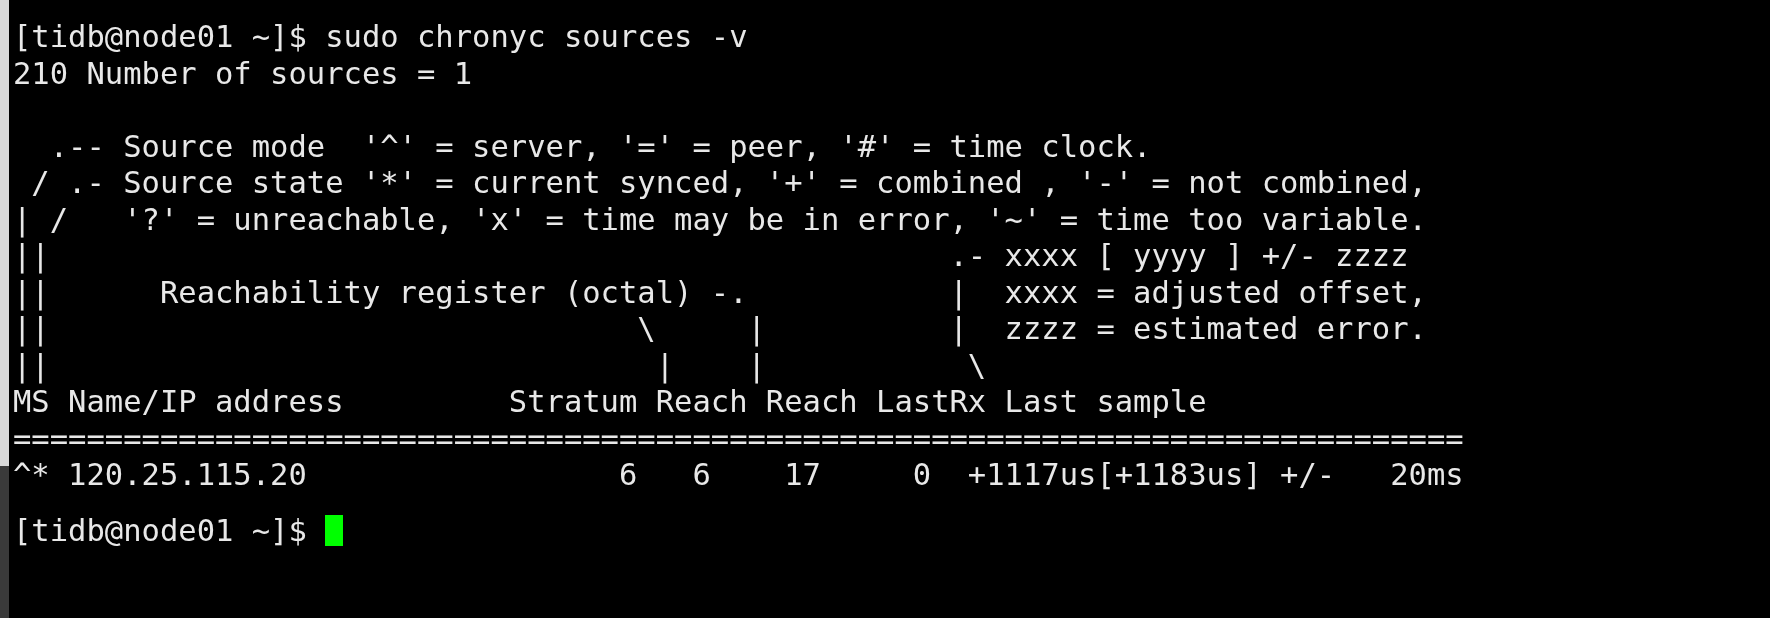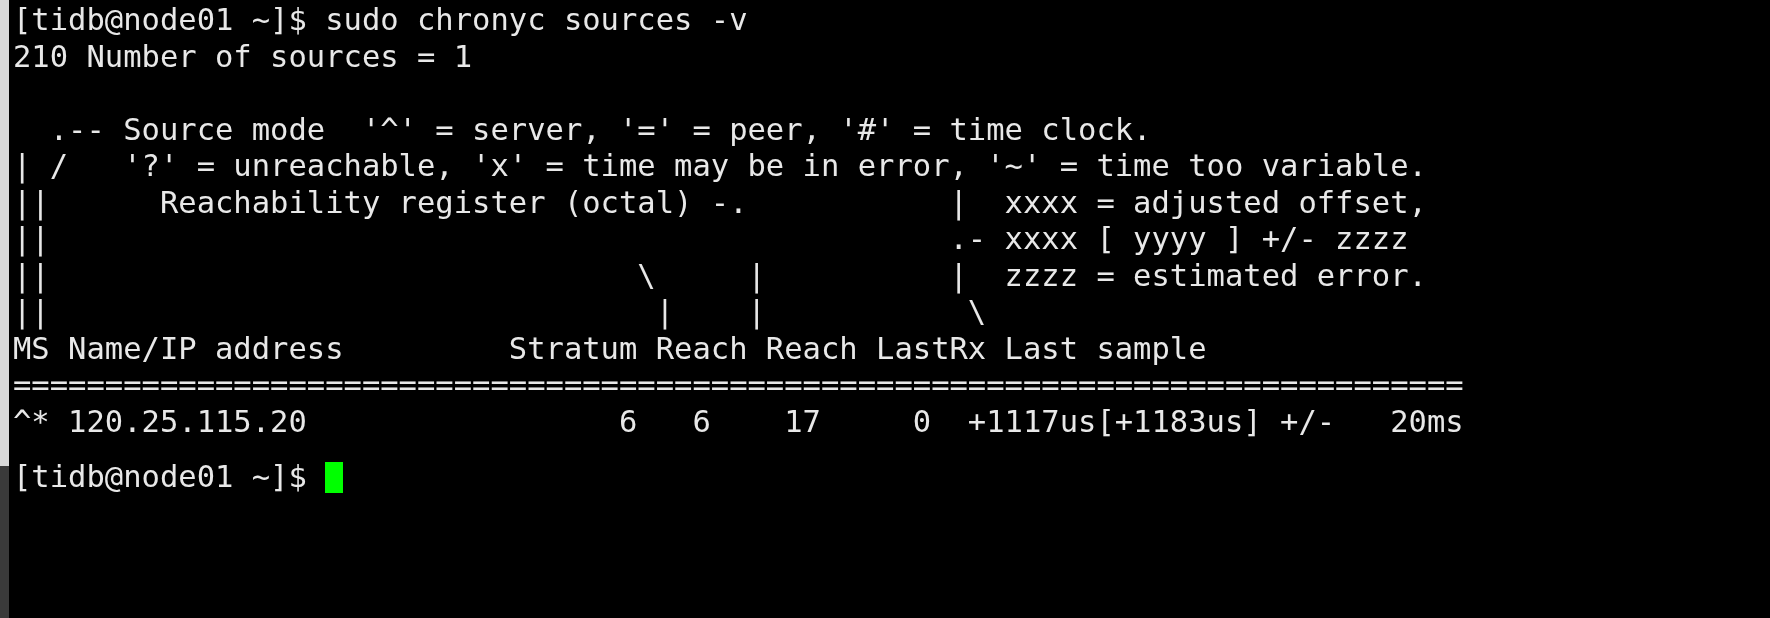--- a/index.html
+++ b/index.html
@@ -60,21 +60,21 @@
     line-height: 36.5px;
     letter-spacing: 0px;
     height: 36.5px;
   }
 
   .term-line.blank { color: transparent; }
 
   #line-stack {
     position: absolute;
     left: 4px;
-    top: 2px;
+    top: 19px;
   }
 
   
   .cursor-line {
     display: flex;
     align-items: center;
     white-space: pre;
     font-size: 30.5px;
     line-height: 36.5px;
     height: 36.5px;
@@ -104,26 +104,27 @@
     <div id="line-stack">
 
       <span class="term-line">[tidb@node01 ~]$ sudo chronyc sources -v</span>
 
       <span class="term-line">210 Number of sources = 1</span>
 
       <span class="term-line blank"></span>
 
       <span class="term-line">  .-- Source mode  '^' = server, '=' = peer, '#' = time clock.</span>
 
+      <span class="term-line"> / .- Source state '*' = current synced, '+' = combined , '-' = not combined,</span>
 
       <span class="term-line">| /   '?' = unreachable, 'x' = time may be in error, '~' = time too variable.</span>
 
+      <span class="term-line">||                                                 .- xxxx [ yyyy ] +/- zzzz</span>
+
       <span class="term-line">||      Reachability register (octal) -.           |  xxxx = adjusted offset,</span>
-
-      <span class="term-line">||                                                 .- xxxx [ yyyy ] +/- zzzz</span>
 
 
       <span class="term-line">||                                \     |          |  zzzz = estimated error.</span>
 
       <span class="term-line">||                                 |    |           \</span>
 
       <span class="term-line">MS Name/IP address         Stratum Reach Reach LastRx Last sample</span>
 
       <span class="term-line">===============================================================================</span>
 

